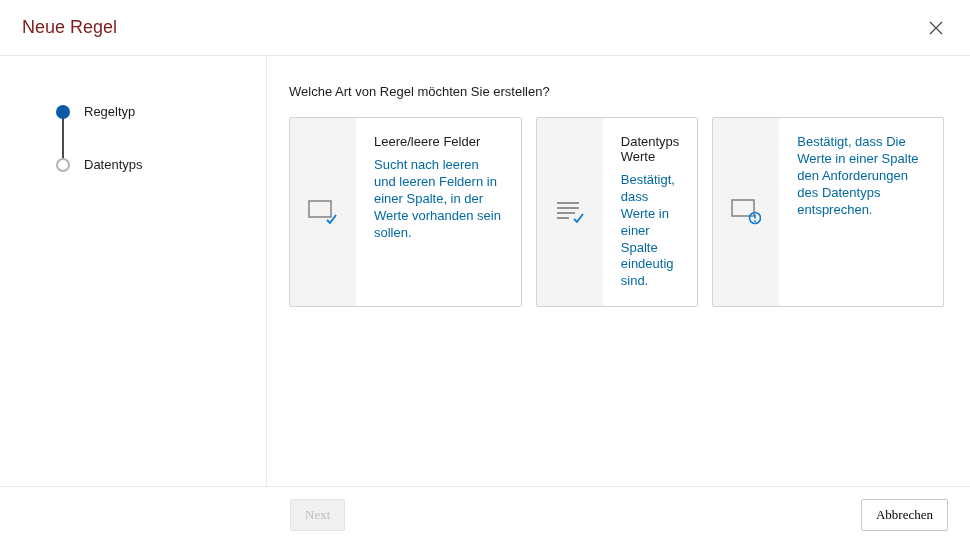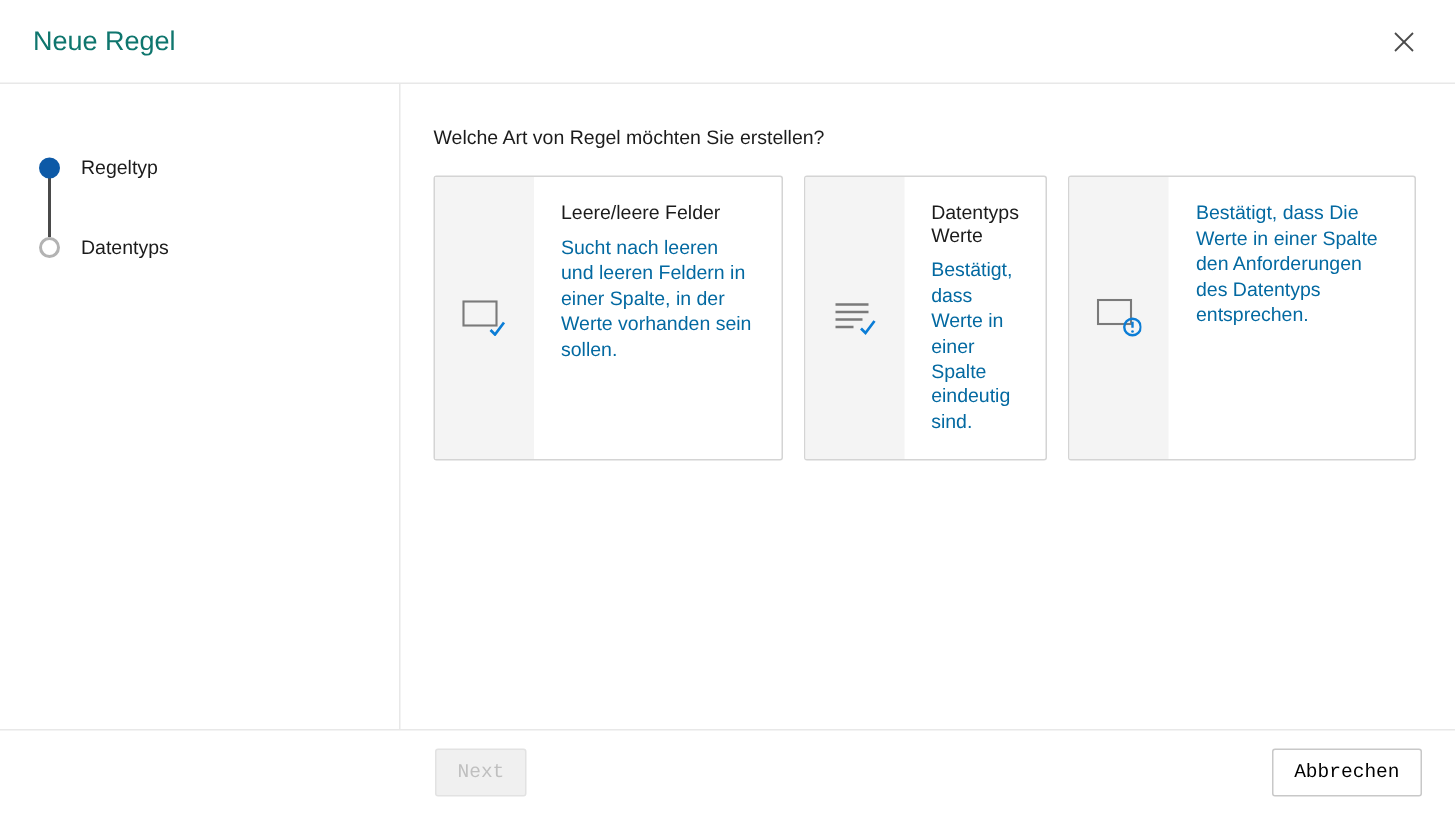--- a/index.html
+++ b/index.html
@@ -17,38 +17,38 @@
       height: 56px;
       display: flex;
       align-items: center;
       justify-content: space-between;
       padding: 0 22px;
       border-bottom: 1px solid #e8e8e8;
     }
     .title {
       font-size: 18px;
       font-weight: 400;
-      color: #0f766e;
+      color: #7f1d1d;
     }
     .close-btn {
       width: 24px;
       height: 24px;
       display: flex;
       align-items: center;
       justify-content: center;
       cursor: pointer;
       color: #4a4a4a;
     }
     .body {
       display: flex;
       height: 430px;
     }
     .sidebar {
       width: 267px;
-      padding: 48px 0 0 26px;
+      padding: 48px 0 0 56px;
       border-right: 1px solid #e8e8e8;
     }
     .step {
       display: flex;
       align-items: center;
       gap: 14px;
       position: relative;
     }
     .step-marker {
       width: 14px;
@@ -139,21 +139,21 @@
       padding: 0 22px 0 290px;
     }
     .btn {
       height: 32px;
       padding: 0 14px;
       font-size: 13px;
       border: 1px solid #c8c8c8;
       background: #fff;
       cursor: pointer;
       border-radius: 2px;
-      font-family: Liberation Mono, monospace;
+      font-family: Liberation Serif, serif;
     }
     .btn.primary-disabled {
       background: #f0f0f0;
       color: #bfbfbf;
       border-color: #e2e2e2;
       cursor: default;
     }
   </style>
 </head>
 <body>

